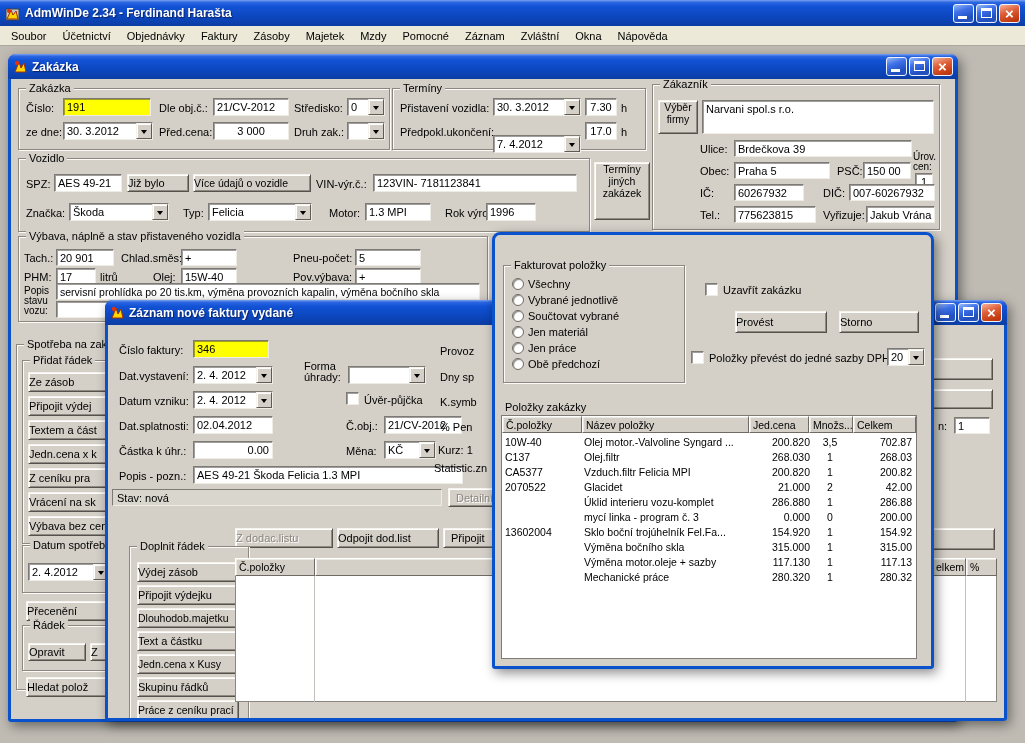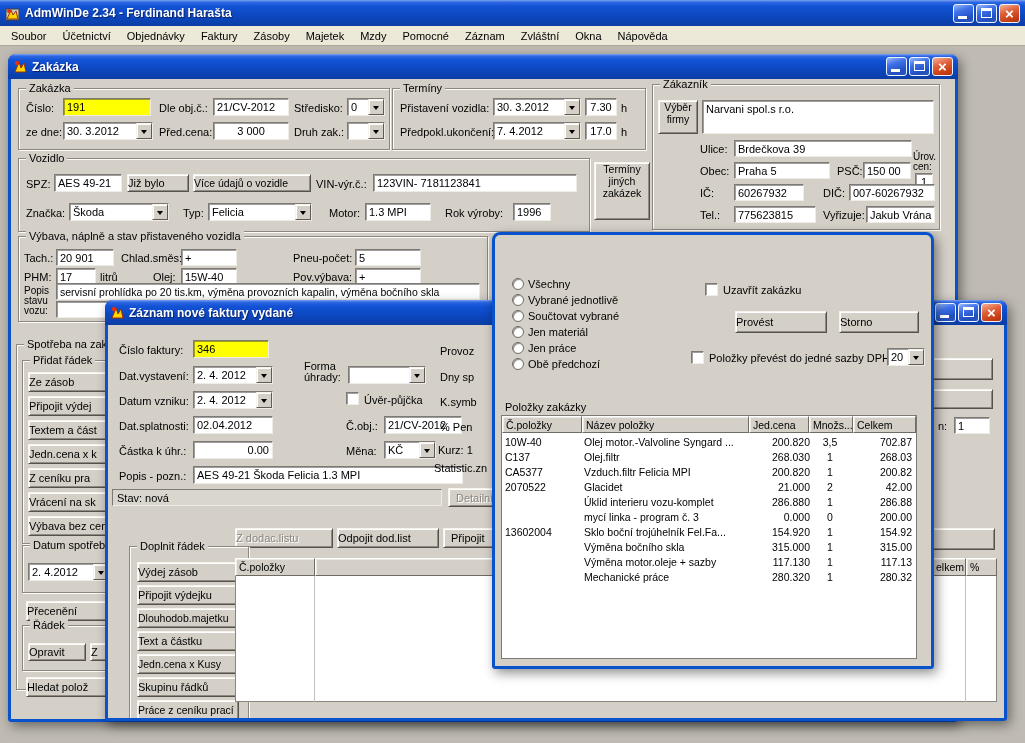--- a/index.html
+++ b/index.html
@@ -136,21 +136,21 @@
           <span class="gl">Termíny</span>
         </div>
       <span class="lbl" style="left:389px;top:23px">Přistavení vozidla:</span>
       <span class="sel" style="left:482px;top:19px;width:88px">
           <span class="sel-t">30. 3.2012</span>
           <span class="dd"></span>
         </span>
       <span class="inp ctr" style="left:574px;top:19px;width:32px">7.30</span>
       <span class="lbl" style="left:610px;top:23px">h</span>
       <span class="lbl" style="left:389px;top:47px">Předpokl.ukončení:</span>
-      <span class="sel" style="left:482px;top:43px;width:88px">
+      <span class="sel" style="left:482px;top:56px;width:88px">
           <span class="sel-t">7. 4.2012</span>
           <span class="dd"></span>
         </span>
       <span class="inp ctr" style="left:574px;top:43px;width:32px">17.0</span>
       <span class="lbl" style="left:610px;top:47px">h</span>
 
       <div class="grp" style="left:641px;top:5px;width:288px;height:146px">
           <span class="gl">Zákazník</span>
         </div>
       <span class="btn col" style="left:647px;top:21px;width:40px;height:34px">
@@ -191,21 +191,21 @@
           <span class="dd"></span>
         </span>
       <span class="lbl" style="left:172px;top:128px">Typ:</span>
       <span class="sel" style="left:197px;top:124px;width:104px">
           <span class="sel-t">Felicia</span>
           <span class="dd"></span>
         </span>
       <span class="lbl" style="left:318px;top:128px">Motor:</span>
       <span class="inp" style="left:354px;top:124px;width:66px">1.3 MPI</span>
       <span class="lbl" style="left:434px;top:128px">Rok výroby:</span>
-      <span class="inp" style="left:502px;top:124px;width:38px">1996</span>
+      <span class="inp" style="left:475px;top:124px;width:50px">1996</span>
       <span class="btn col" style="left:583px;top:83px;width:56px;height:58px">
           <span>Termíny</span>
           <span>jiných</span>
           <span>zakázek</span>
         </span>
 
       <div class="grp" style="left:7px;top:157px;width:470px;height:86px">
           <span class="gl">Výbava, náplně a stav přistaveného vozidla</span>
         </div>
       <span class="lbl" style="left:13px;top:173px">Tach.:</span>
@@ -344,20 +344,23 @@
 
       <span class="btn" style="left:795px;top:33px;width:90px;height:22px">mě</span>
       <span class="btn" style="left:795px;top:64px;width:90px;height:20px">ky</span>
       <span class="lbl" style="left:830px;top:95px">n:</span>
       <span class="inp h17" style="left:846px;top:92px;width:36px">1</span>
     </div>
   </div>
 
   <div class="win" style="left:492px;top:232px;width:442px;height:437px;z-index:4">
     <div class="cli">
+      <div class="grp" style="left:8px;top:8px;width:182px;height:118px">
+          <span class="gl">Fakturovat položky</span>
+        </div>
       <span class="rad" style="left:17px;top:21px"></span>
       <span class="lbl" style="left:33px;top:21px">Všechny</span>
       <span class="rad" style="left:17px;top:37px"></span>
       <span class="lbl" style="left:33px;top:37px">Vybrané jednotlivě</span>
       <span class="rad" style="left:17px;top:53px"></span>
       <span class="lbl" style="left:33px;top:53px">Součtovat vybrané</span>
       <span class="rad" style="left:17px;top:69px"></span>
       <span class="lbl" style="left:33px;top:69px">Jen materiál</span>
       <span class="rad" style="left:17px;top:85px"></span>
       <span class="lbl" style="left:33px;top:85px">Jen práce</span>

